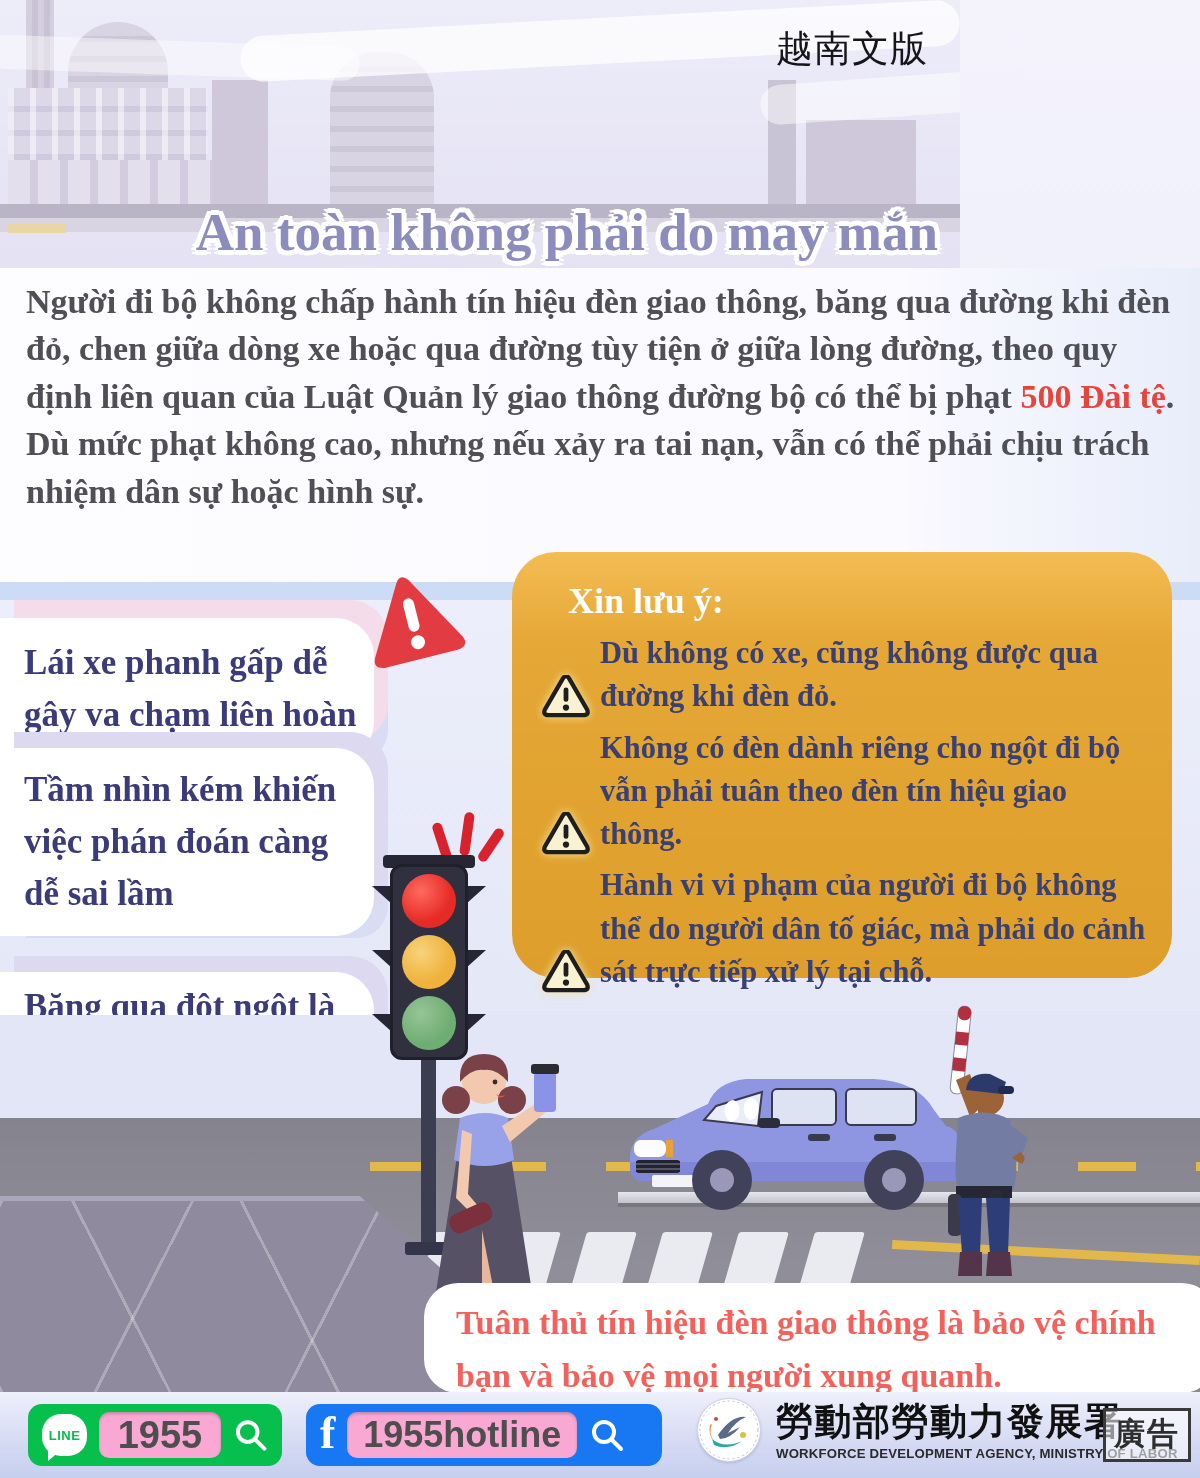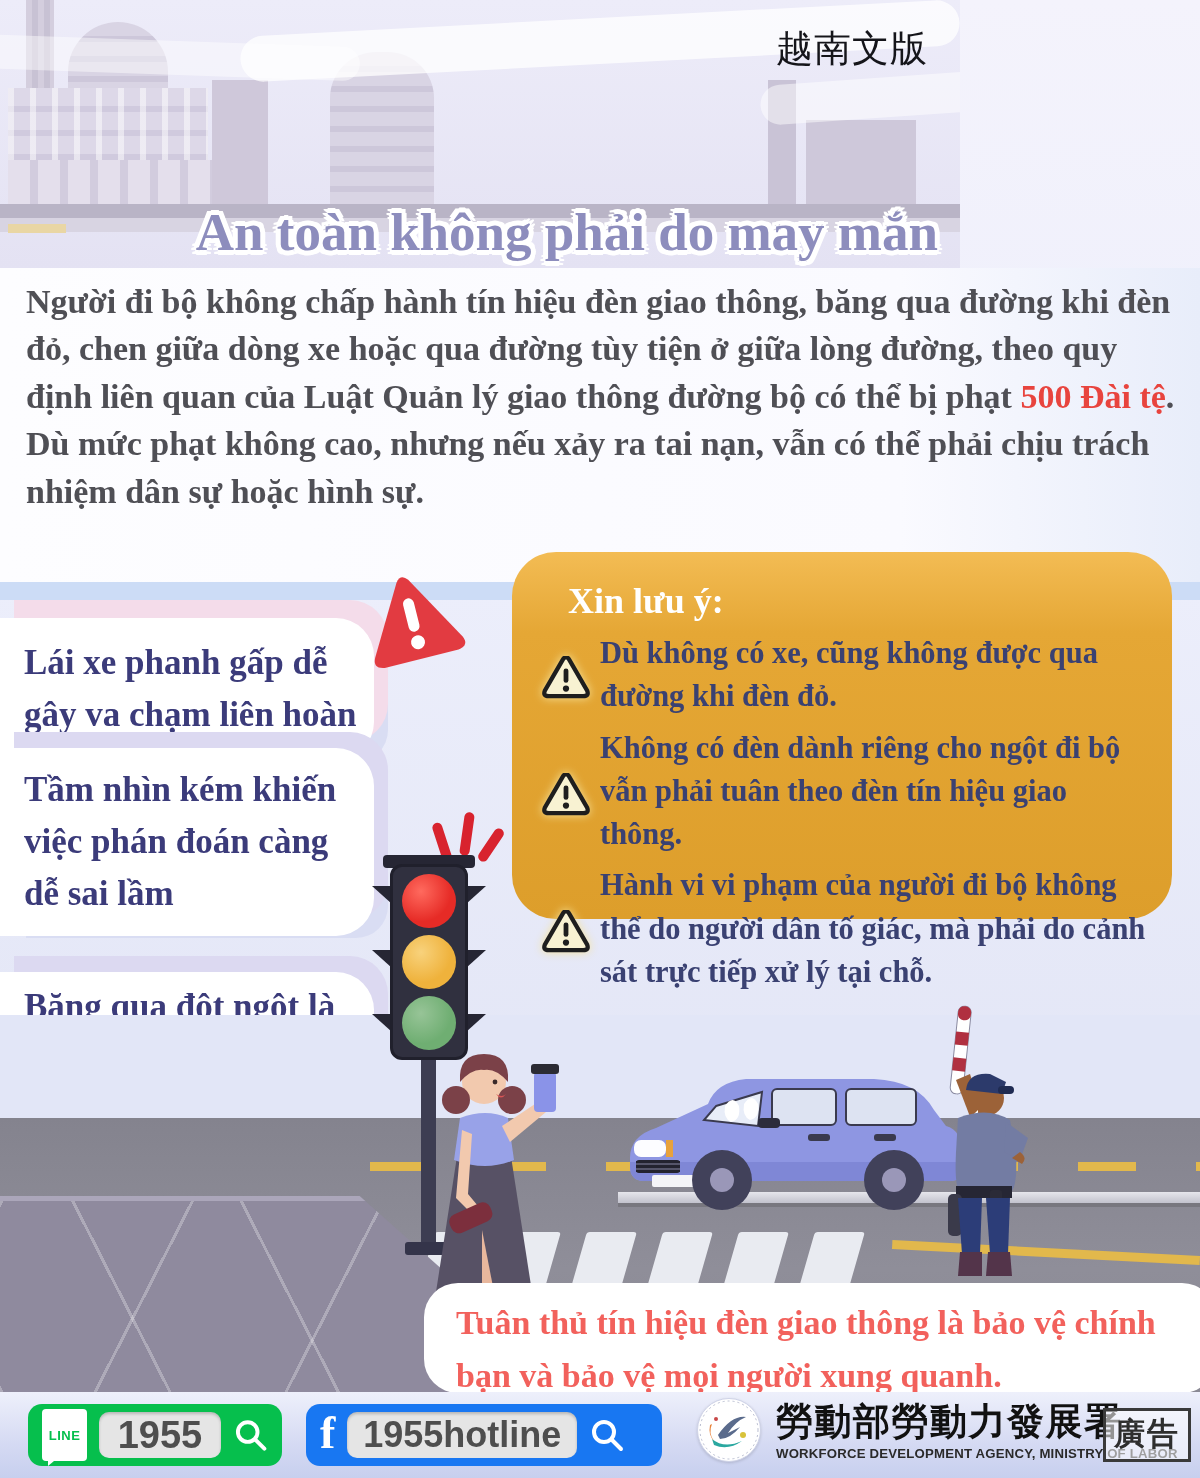--- a/index.html
+++ b/index.html
@@ -37,25 +37,25 @@
     color:#4f4f55; line-height:1.395; }
   .intro .hl { color:#e8443e; }
   
   .card { position:absolute; left:0; width:374px; background:#fff; border-radius:0 38px 38px 0;
     display:flex; align-items:center; padding:10px 8px 10px 24px;
     color:#3b3b7a; font-size:35px; font-weight:bold; line-height:1.48; }
   .card.c1 { top:618px; height:142px; box-shadow:14px -18px 0 0 #f4dcea, 20px 8px 0 -6px #d9ddf3; }
   .card.c2 { top:748px; height:188px; box-shadow:14px -16px 0 0 #dcd9f1, 20px 8px 0 -6px #d9ddf3; }
   .card.c3 { top:972px; height:226px; box-shadow:14px -16px 0 0 #dcd9f1, 20px 8px 0 -6px #d9ddf3; }
   
-  .notice { position:absolute; left:512px; top:552px; width:660px; height:367px; border-radius:44px;
+  .notice { position:absolute; left:512px; top:552px; width:660px; height:426px; border-radius:44px;
     background:linear-gradient(180deg,#f3bc54 0%,#e5a735 22%,#dd9e2b 100%);
     padding:24px 26px 20px 30px; z-index:3; }
   .notice-title { color:#ffffff; font-size:36px; font-weight:bold; margin:4px 0 10px 26px; }
-  .n-item { display:flex; align-items:center; margin-bottom:8px; }
+  .n-item { display:flex; align-items:flex-end; margin-bottom:8px; }
   .n-icon { flex:0 0 48px; margin:6px 10px 0 0; filter:drop-shadow(0 0 5px #f6e39a); }
   .n-text { font-size:30.5px; font-weight:bold; color:#3a4172; line-height:1.42; }
   
   .sky { position:absolute; left:0; top:1015px; width:1200px; height:105px; background:#e2e6f7; z-index:1; }
   .road { position:absolute; left:0; top:1118px; width:1200px; height:274px;
     background:linear-gradient(180deg,#84838e 0%,#8f8e99 55%,#8a8994 100%); z-index:1; }
   .dash-yellow { position:absolute; left:370px; top:1162px; width:830px; height:9px; z-index:1;
     background:repeating-linear-gradient(90deg,#e2b84c 0 58px,transparent 58px 118px); }
   .curb { position:absolute; left:618px; top:1192px; width:582px; height:15px; z-index:1;
     background:linear-gradient(180deg,#e6e6ec,#c2c2cd); border-bottom:4px solid #78777f; }
@@ -90,25 +90,25 @@
     border-radius:34px; padding:14px 30px 0 32px; z-index:4;
     font-size:34px; font-weight:bold; color:#f2615c; line-height:1.55; }
   
   .footer { position:absolute; left:0; top:1392px; width:1200px; height:86px; z-index:5;
     background:linear-gradient(180deg,#eef0fb 0%,#d5daf3 60%,#c7cfee 100%);
     font-family:"Liberation Sans","DejaVu Sans",sans-serif; }
   .badge { position:absolute; top:12px; height:62px; border-radius:14px; display:flex;
     align-items:center; padding:0 14px; gap:12px; }
   .badge-line { left:28px; width:254px; background:#06bf4d; }
   .badge-fb { left:306px; width:356px; background:#1877f2; }
-  .chip { background:#e5e5e5; border-radius:10px; height:46px; display:flex; align-items:center;
+  .chip { background:#f9a8d4; border-radius:10px; height:46px; display:flex; align-items:center;
     justify-content:center; color:#4e4e4e; font-weight:bold; box-shadow:inset 0 2px 3px rgba(0,0,0,.2); }
   .chip.line-num { width:124px; font-size:38px; }
   .chip.fb-num { width:230px; font-size:36px; }
-  .line-logo { width:46px; height:52px; background:#fff; border-radius:4px; position:relative;
+  .line-logo { width:46px; height:42px; background:#fff; border-radius:19px; position:relative;
     display:flex; align-items:center; justify-content:center; }
   .line-logo::after { content:""; position:absolute; left:6px; bottom:-5px; width:0; height:0;
     border-style:solid; border-width:10px 12px 0 0; border-color:#fff transparent transparent transparent; }
   .line-logo b { color:#06bf4d; font-size:13px; letter-spacing:.5px; }
   .fb-f { color:#fff; font-size:46px; font-weight:bold; font-family:"Liberation Serif",serif; line-height:1; margin-top:-4px; }
   .gov-logo { position:absolute; left:697px; top:6px; width:64px; height:64px; border-radius:50%;
     background:#fff; border:1px solid #cfd3e8; box-shadow:0 1px 3px rgba(0,0,0,.15); overflow:hidden; }
   .agency { position:absolute; left:776px; top:10px; color:#111; }
   .agency-zh { font-size:37px; font-weight:bold; letter-spacing:1.5px; line-height:1.1; }
   .agency-en { font-size:13.2px; font-weight:bold; color:#2a2a2a; margin-top:3px; letter-spacing:.2px; }

